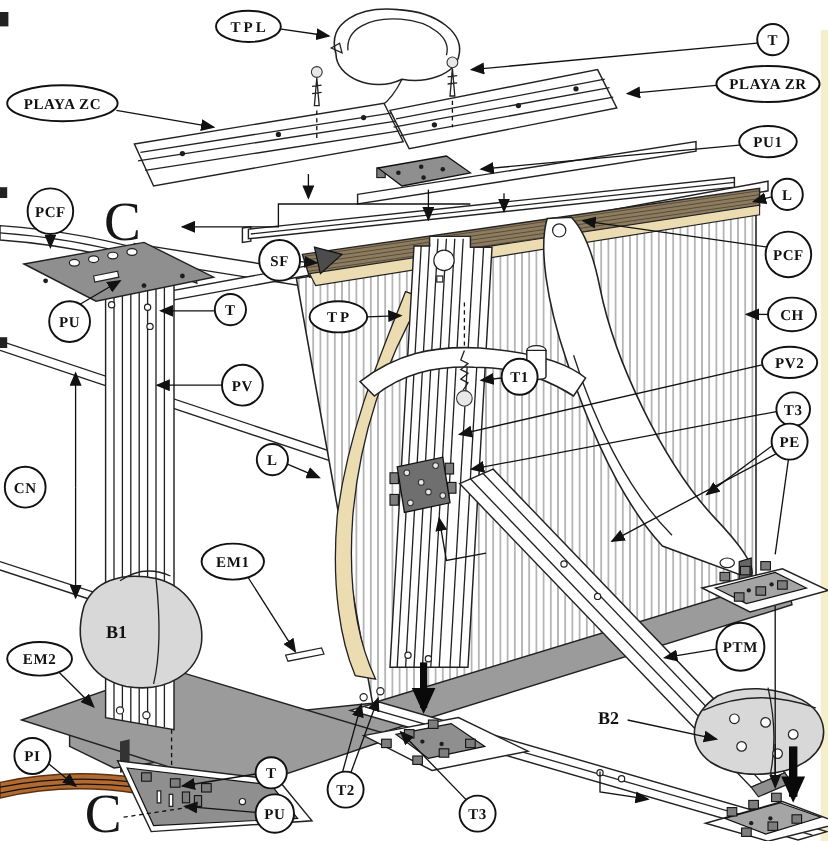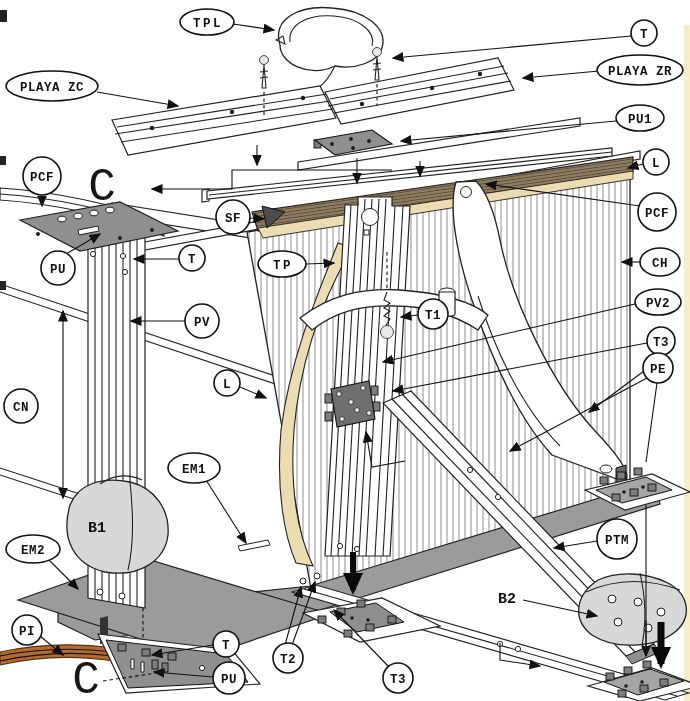--- a/index.html
+++ b/index.html
@@ -1,17 +1,17 @@
 <!DOCTYPE html>
 <html><head>
 <meta charset="utf-8">
 <style>
   html,body{margin:0;padding:0;background:#fff}
   .stage{position:relative;width:690px;height:701px;background:#fff;overflow:hidden;
-         font-family:Liberation Mono, monospace}
+         font-family:Liberation Serif, serif}
   svg{display:block}
   .outl{fill:#fff;stroke:#222;stroke-width:1.2}
   .thin{fill:none;stroke:#222;stroke-width:1.1}
   .ld{fill:none;stroke:#111;stroke-width:1.1;marker-end:url(#ah)}
   .ldn{fill:none;stroke:#111;stroke-width:1.1}
   .dash{fill:none;stroke:#111;stroke-width:1.1;stroke-dasharray:3.5,3}
   .thick{fill:none;stroke:#0a0a0a;stroke-width:6;marker-end:url(#ahb)}
   .lbl ellipse,.lbl circle{fill:#fff;stroke:#111;stroke-width:1.6}
   .lbl text{font-size:12.5px;font-weight:700;fill:#111;text-anchor:middle;letter-spacing:.5px}
   .lbl text.sp{letter-spacing:2.5px}

